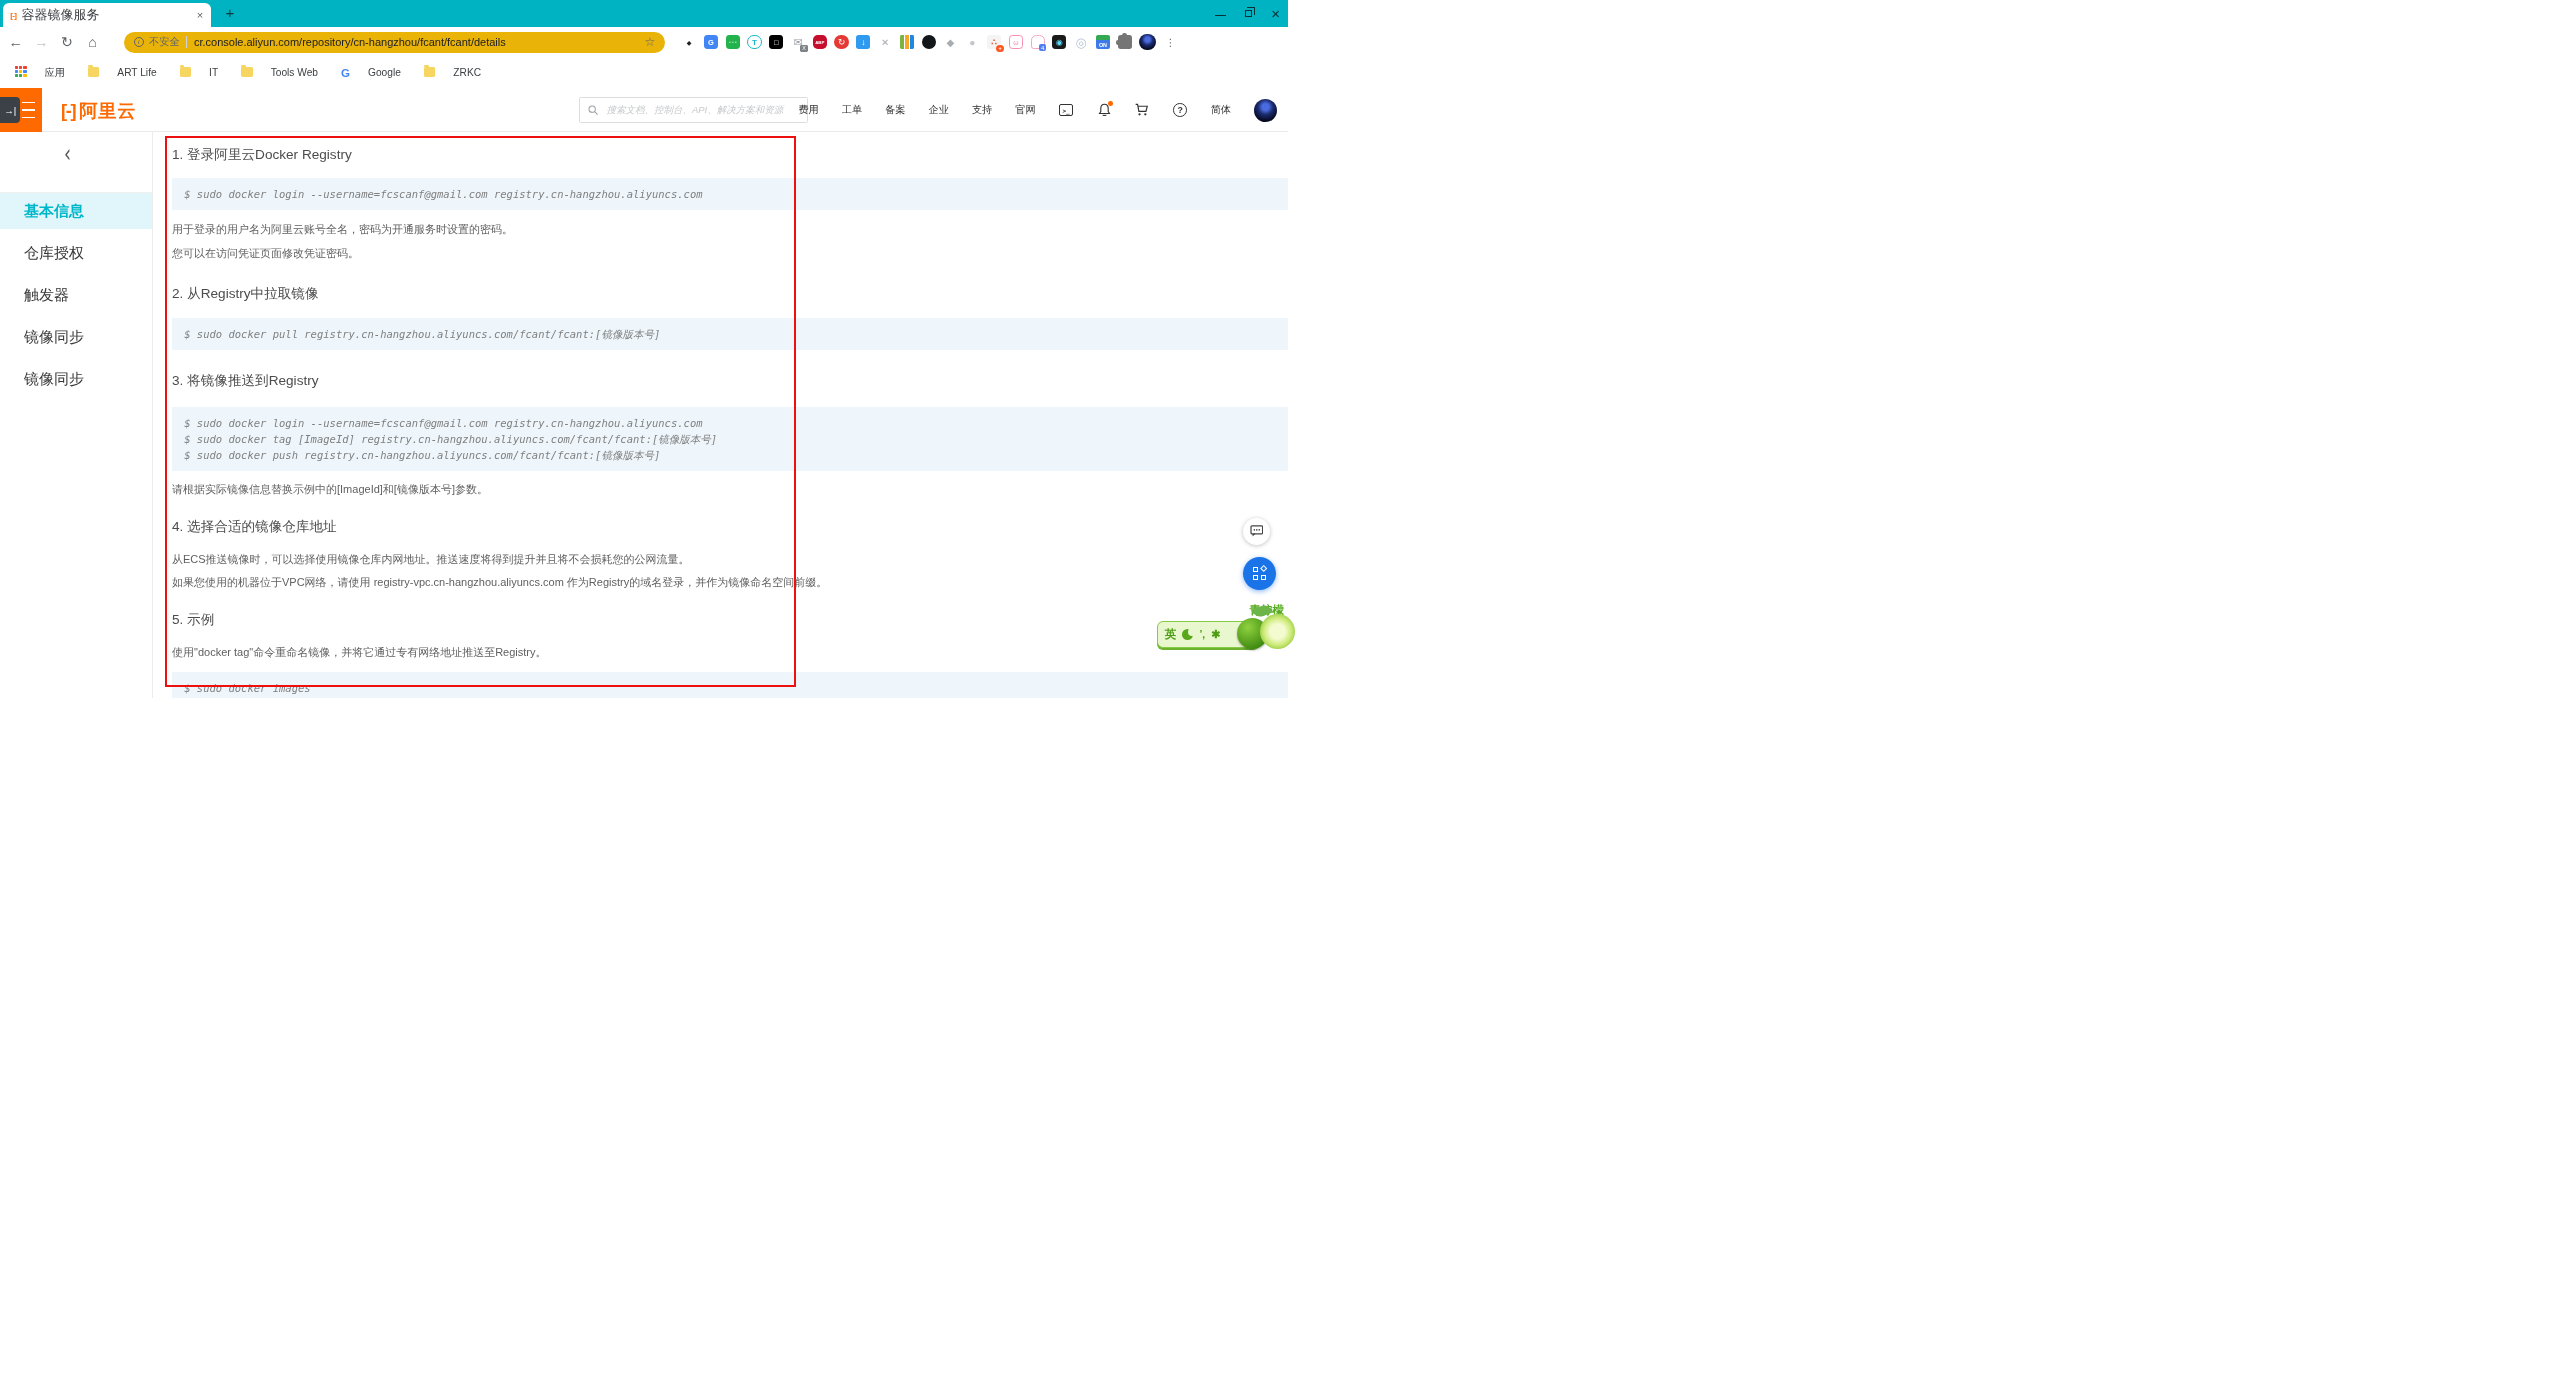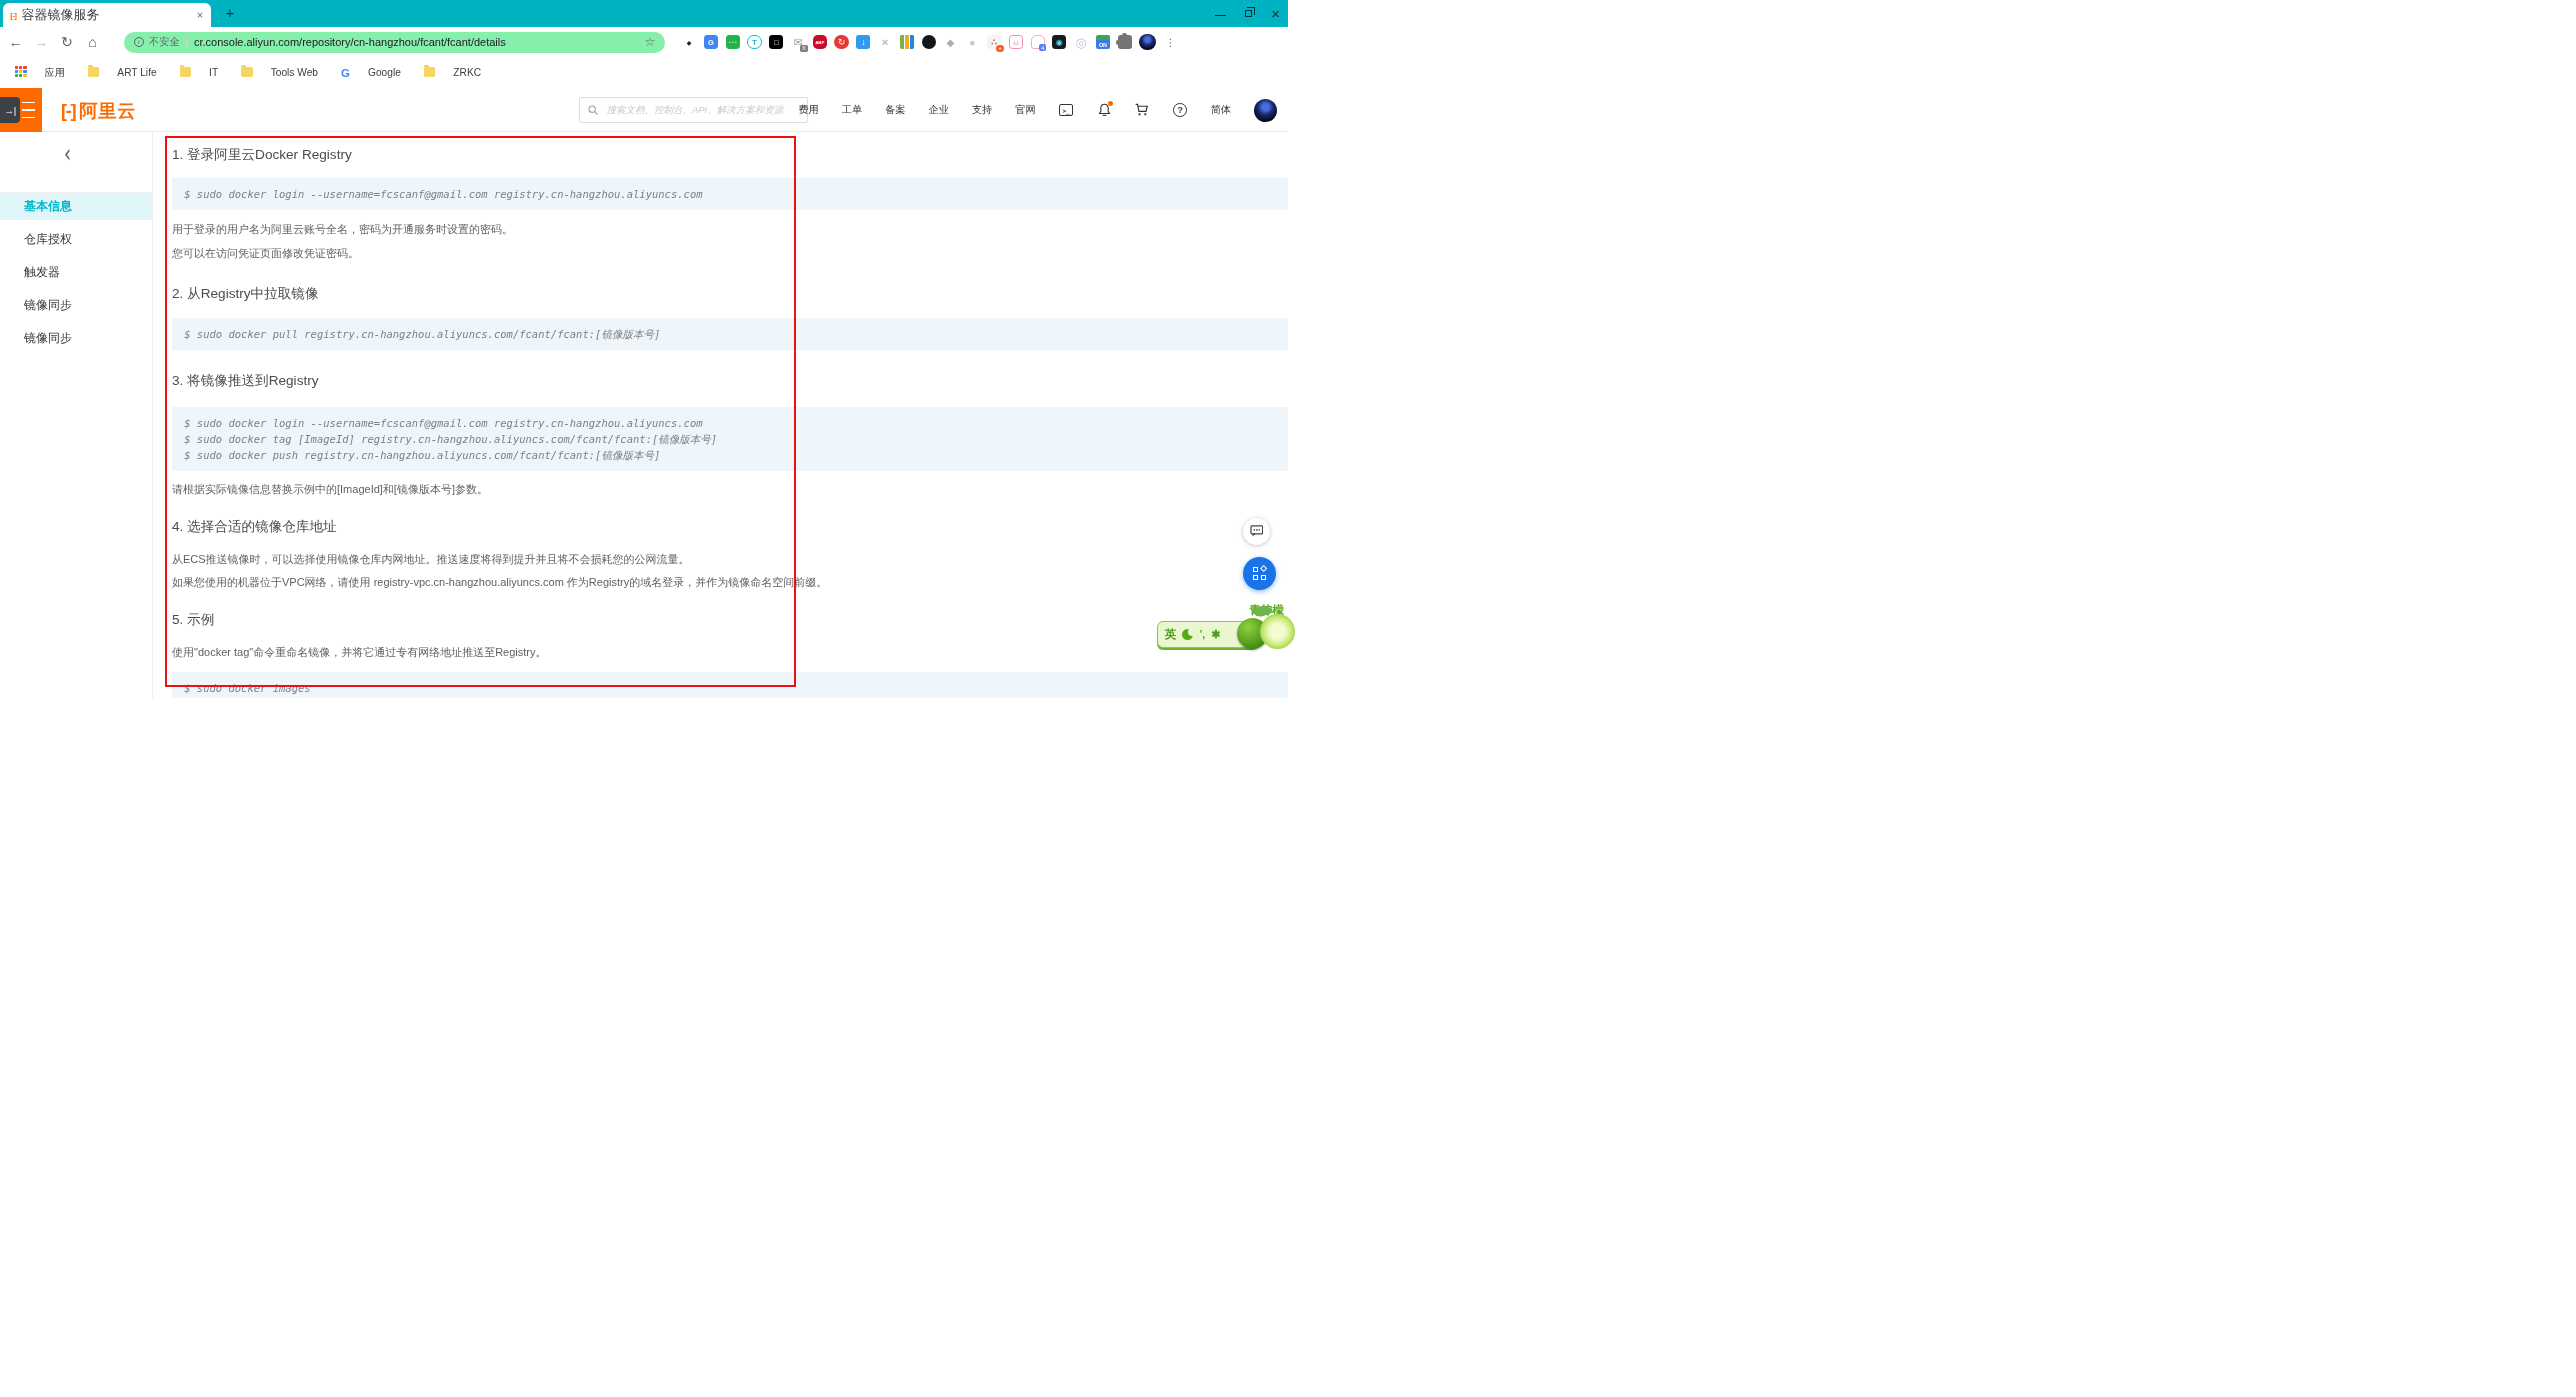--- a/index.html
+++ b/index.html
@@ -18,21 +18,21 @@
   #win-controls { position:absolute; right:8.1px; top:0; height:27px; display:flex; align-items:center; gap:19px; color:#062e33; }
   #win-min { width:11px; border-top:1.4px solid #062e33; margin-top:4.1px; }
   #win-max { width:7.5px; height:7.5px; border:1.4px solid #062e33; position:relative; }
   #win-max::after{ content:""; position:absolute; left:1.4px; top:-3.4px; width:6.8px; height:6.8px; border:1.4px solid #062e33; border-left:none; border-bottom:none; }
   #win-close { font-size:15px; line-height:13.6px; }
 
   #toolbar { position:absolute; left:0; top:27px; width:1288px; height:30.5px; background:#fff;
              display:flex; align-items:center; }
   .navbtn { width:20.3px; text-align:center; font-size:14.2px; color:#5f6368; margin-left:5.4px; }
   .navbtn.disabled { color:#c4c7cb; }
-  #urlbar { position:absolute; left:124px; top:4.7px; width:541px; height:21px; background:#86efac;
+  #urlbar { position:absolute; left:124px; top:4.7px; width:541px; height:21px; background:#eab308;
             border-radius:11px; display:flex; align-items:center; padding:0 9.5px; }
   #info-icon { width:10.2px; height:10.2px; border:1px solid #5f6368; border-radius:50%; color:#5f6368;
                font-size:6.8px; line-height:8.1px; text-align:center; font-style:italic; font-family:"Liberation Serif",serif; }
   #security-label { color:#5f6368; font-size:10.2px; margin:0 6.8px 0 5.4px; }
   #url-divider { width:0.7px; height:12.2px; background:#d0d3d6; margin-right:6.8px; }
   #url-text { color:#202124; font-size:11px; flex:1; white-space:nowrap; overflow:hidden; }
   #star-icon { color:#5f6368; font-size:12.2px; }
 
   #ext-strip { position:absolute; left:682px; top:27px; height:30.5px; width:606px;
                display:flex; align-items:center; gap:7.6px; }
@@ -104,22 +104,22 @@
                display:flex; align-items:center; justify-content:center; }
   #user-avatar { width:23px; height:23px; border-radius:50%;
                  background:radial-gradient(circle at 50% 35%, #4a6adf 0 18%, #1b2c6e 40%, #05071d 75%); }
 
   
   #appbody { position:absolute; left:0; top:132px; width:1288px; height:566px; background:#fff; }
   #sidebar { position:absolute; left:0; top:0; width:153px; height:566px; background:#fff; border-right:0.7px solid #ececec; }
   #collapse-btn { position:absolute; left:64px; top:12.2px; font-size:17.6px; color:#555;
                   font-family:"DejaVu Sans",sans-serif; transform:scaleY(1.4); }
   #side-menu { position:absolute; left:0; top:60px; width:100%; border-top:0.7px solid #f0f0f0; }
-  .side-item { height:27px; margin-bottom:6.1px; display:flex; align-items:center; padding-left:24px;
-               font-size:12px; color:#373737; cursor:pointer; }
+  .side-item { height:36px; margin-bottom:6.1px; display:flex; align-items:center; padding-left:24px;
+               font-size:15px; color:#373737; cursor:pointer; }
   .side-item.active { background:#e1f6fa; color:#00b7ca; font-weight:bold; }
 
   #main { position:absolute; left:153px; top:0; width:1135px; height:566px; background:#fff; overflow:hidden; }
   h2.sec { font-size:13.6px; font-weight:normal; color:#4c4c4c; margin:0; padding-left:19px; }
   p.body { font-size:11px; color:#5f5f5f; margin:0; padding-left:19px; }
   .codeblock { background:#eef6fc; margin-left:19px; padding:7.5px 0 7.5px 12.2px;
                font-family:"DejaVu Sans Mono",monospace; font-style:italic; font-size:10.5px; color:#7f7f7f; }
   .codeblock .cl { line-height:16.3px; white-space:nowrap; }
   .cb-one { line-height:13px; }
   #tbl-header span { display:inline-block; }

